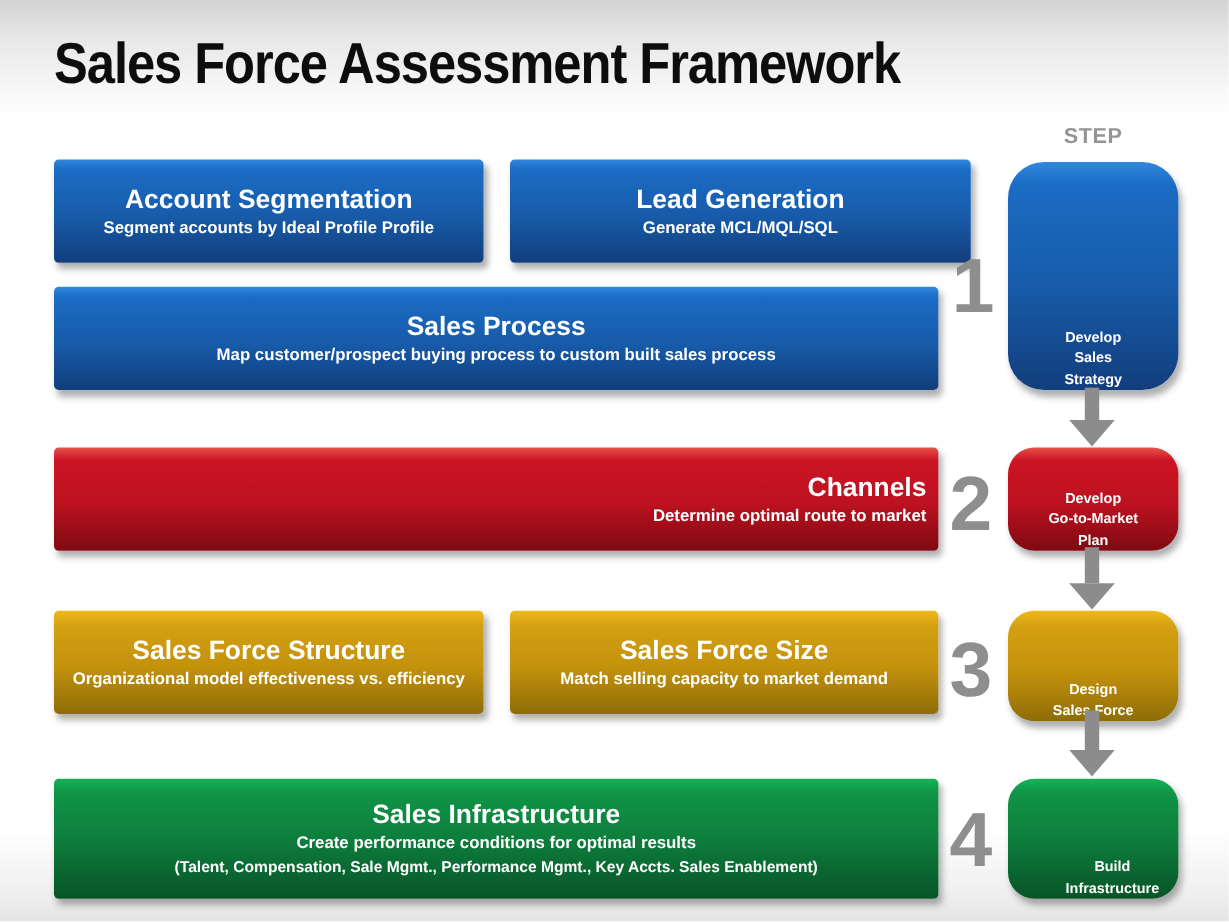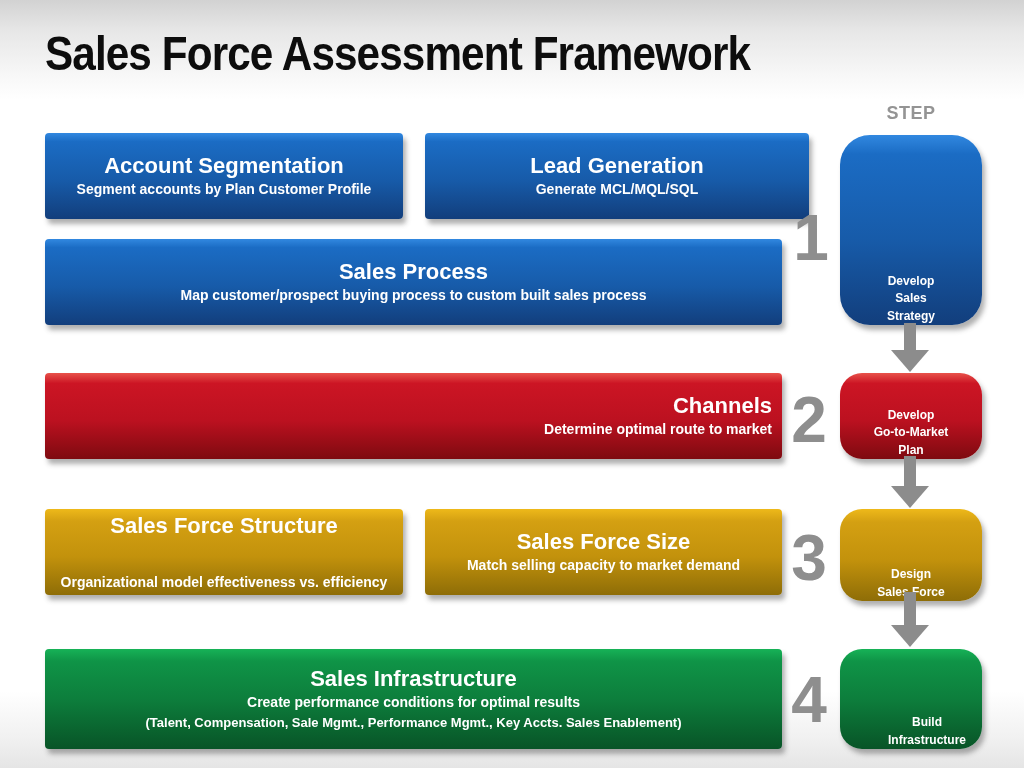--- a/index.html
+++ b/index.html
@@ -25,21 +25,21 @@
   .box .box-sub2  { font-size:13px; font-weight:bold; line-height:1.3; }
   .c-blue  { background:linear-gradient(180deg,#3188e0 0%, #1b6cc4 10%, #175ba9 55%, #123e7c 100%); }
   .c-red   { background:linear-gradient(180deg,#e8524a 0%, #cc1524 12%, #bc1120 55%, #7e0a10 100%); }
   .c-gold  { background:linear-gradient(180deg,#eeb91a 0%, #d4a012 14%, #c3920c 55%, #8e6d07 100%); }
   .c-green { background:linear-gradient(180deg,#17b257 0%, #0f9447 12%, #0d7e3c 50%, #085427 100%); }
 
   #box-account   { left:45px;  top:133px; width:358px; height:86px; }
   #box-lead      { left:425px; top:133px; width:384px; height:86px; }
   #box-process   { left:45px;  top:239px; width:737px; height:86px; }
   #box-channels  { left:45px;  top:373px; width:737px; height:86px;text-align:right; }
-  #box-structure { left:45px;  top:509px; width:358px; height:86px;justify-content:space-between; }
+  #box-structure { left:45px;  top:509px; width:358px; height:86px; }
   #box-size      { left:425px; top:509px; width:357px; height:86px; }
   #box-infra     { left:45px;  top:649px; width:737px; height:100px; }
 
   .step-header {
     position:absolute; left:840px; top:103px; width:142px;
     text-align:center; font-size:18px; font-weight:bold; color:#949494; letter-spacing:0.5px;
   }
   .step-box {
     position:absolute; left:840px; width:142px; color:#fff;
     display:flex; align-items:flex-end; justify-content:center; text-align:center;
@@ -77,21 +77,21 @@
 </style>
 </head>
 <body>
 
 <div class="slide">
 
   <div class="page-title">Sales Force Assessment Framework</div>
 
   <div class="box c-blue" id="box-account">
     <div class="box-title">Account Segmentation</div>
-    <div class="box-sub">Segment accounts by Plan Customer Profile</div>
+    <div class="box-sub">Segment accounts by Ideal Profile Profile</div>
   </div>
 
   <div class="box c-blue" id="box-lead">
     <div class="box-title">Lead Generation</div>
     <div class="box-sub">Generate MCL/MQL/SQL</div>
   </div>
 
   <div class="box c-blue" id="box-process">
     <div class="box-title">Sales Process</div>
     <div class="box-sub">Map customer/prospect buying process to custom built sales process</div>

